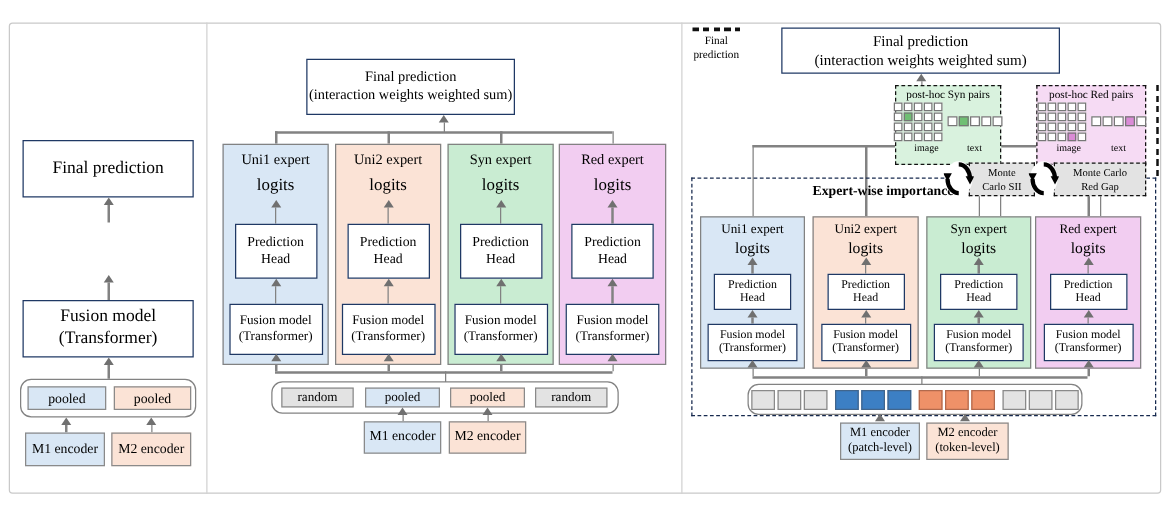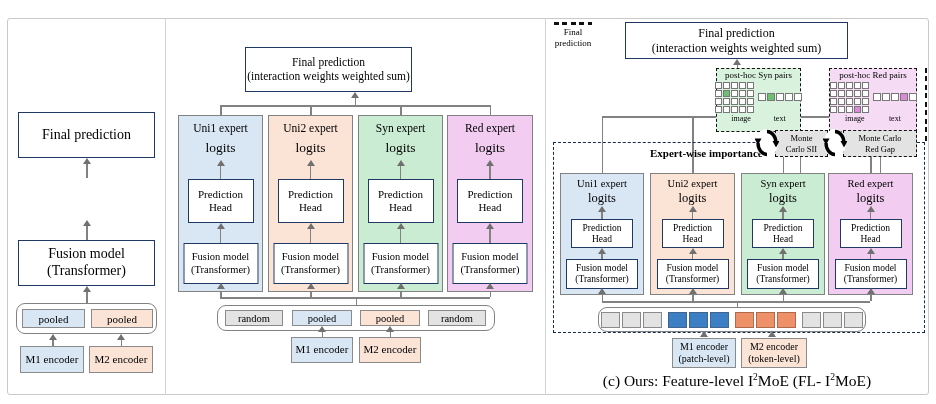--- a/index.html
+++ b/index.html
@@ -469,16 +469,13 @@
   <div class="arr" style="left:700px;top:331px"></div>
   <div class="arr" style="left:768px;top:331px"></div>
   <div class="encbox fill-blue" style="left:672px;top:338px;width:64px;height:30px;font-size:10px">
     <div>M1 encoder</div>
     <div>(patch-level)</div>
   </div>
   <div class="encbox fill-orange" style="left:741px;top:338px;width:66px;height:30px;font-size:10px">
     <div>M2 encoder</div>
     <div>(token-level)</div>
   </div>
-  <div class="caption" style="left:545px;top:371px;width:384px">
-    <span>(c) Ours: Feature-level I</span><sup>2</sup><span>MoE (FL- I</span><sup>2</sup><span>MoE)</span>
-  </div>
 </div>
 
 </body></html>

